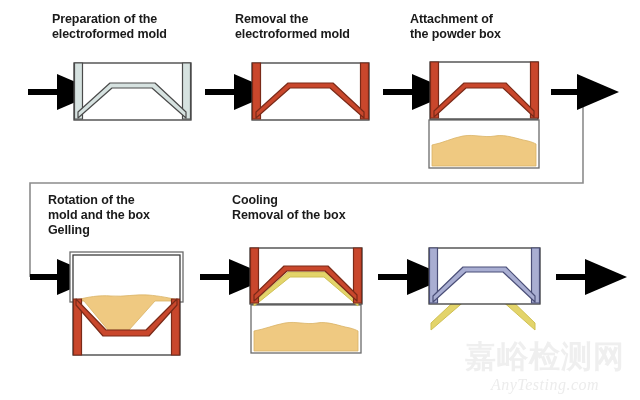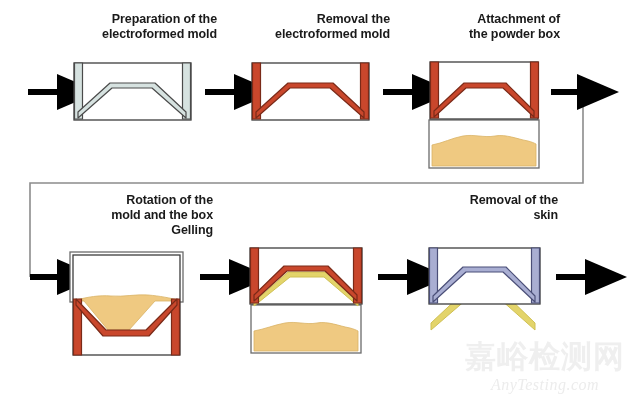--- a/index.html
+++ b/index.html
@@ -19,21 +19,21 @@
     left: 0; top: 0;
     width: 640px;
     height: 400px;
   }
   #stage > svg {
     position: absolute;
     left: 0; top: 0;
   }
   .step-title {
     position: absolute;
-    text-align: right;
+    text-align: left;
     font-family: "Liberation Sans", sans-serif;
     font-weight: bold;
     font-size: 12.5px;
     line-height: 15px;
     color: #1a1a1a;
     letter-spacing: -0.1px;
     white-space: pre-line;
   }
   .wm-cn {
     position: absolute;
@@ -183,20 +183,20 @@
   <div class="step-title" style="left:235px; top:12px; width:155px;">Removal the
 electroformed mold</div>
 
   <div class="step-title" style="left:48px; top:193px; width:165px;">Rotation of the
 mold and the box
 Gelling</div>
 
   <div class="step-title" style="left:410px; top:12px; width:150px;">Attachment of
 the powder box</div>
 
-
-  <div class="step-title" style="left:408px; top:193px; width:150px;">Removal of the
-skin</div>
+  <div class="step-title" style="left:232px; top:193px; width:160px;">Cooling
+Removal of the box</div>
+
 
   <div class="wm-cn">嘉峪检测网</div>
   <div class="wm-en">AnyTesting.com</div>
 
 </div>
 
 </body></html>

